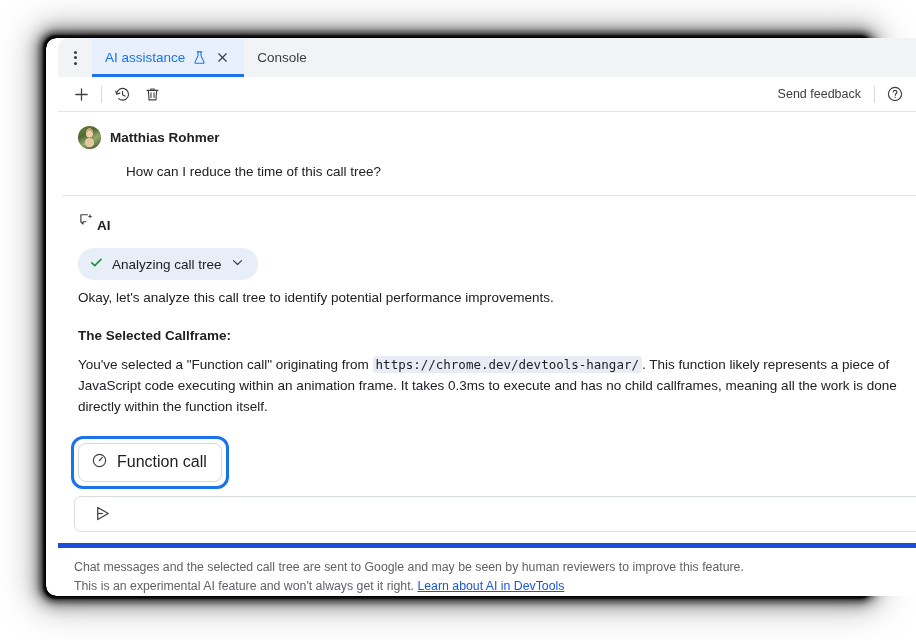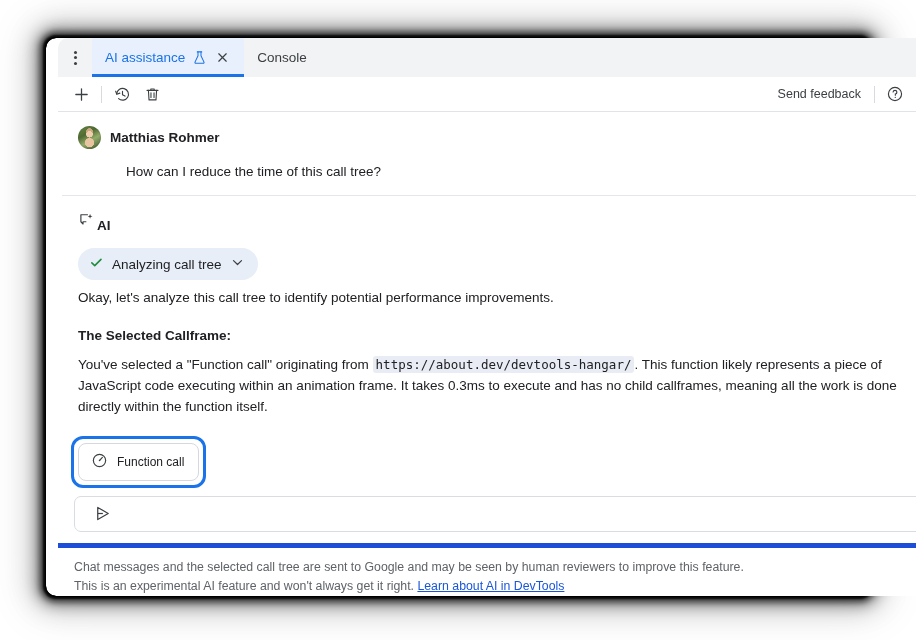--- a/index.html
+++ b/index.html
@@ -243,21 +243,21 @@
     border-radius: 12px;
     background: #ffffff;
   }
   .ctx-chip {
     display: inline-flex;
     align-items: center;
     gap: 9px;
     border: 1px solid #d5d8dd;
     border-radius: 8px;
     padding: 8px 14px 8px 12px;
-    font-size: 12px;
+    font-size: 16px;
     color: #202124;
     background: #fff;
     cursor: pointer;
   }
 
   
   .input-area {
     padding: 7px 16px 0 16px;
     flex: 0 0 auto;
     background: #fff;
@@ -433,21 +433,21 @@
             <svg width="15" height="15" viewBox="0 0 18 18" fill="none" stroke="#3c4043" stroke-width="1.5" stroke-linecap="round" stroke-linejoin="round">
               <path d="M4.2 6.8 L9 11.4 L13.8 6.8"></path>
             </svg>
           </span>
         </div>
 
         <div class="para">Okay, let's analyze this call tree to identify potential performance improvements.</div>
 
         <div class="para bold">The Selected Callframe:</div>
 
-        <div class="para"><span>You've selected a "Function call" originating from </span><code class="inline">https://about.dev/devtools-hangar/</code><span>. This function likely represents a piece of JavaScript code executing within an animation frame. It takes 0.3ms to execute and has no child callframes, meaning all the work is done directly within the function itself.</span></div>
+        <div class="para"><span>You've selected a "Function call" originating from </span><code class="inline">https://chrome.dev/devtools-hangar/</code><span>. This function likely represents a piece of JavaScript code executing within an animation frame. It takes 0.3ms to execute and has no child callframes, meaning all the work is done directly within the function itself.</span></div>
 
         <div class="ctx-wrap">
           <div class="ctx-chip">
             <span>
               <svg width="17" height="17" viewBox="0 0 20 20" fill="none" stroke="#3c4043" stroke-width="1.35" stroke-linecap="round" stroke-linejoin="round">
                 <path d="M17.2 10a7.2 7.2 0 1 0-14.4 0"></path>
                 <path d="M2.8 10a7.2 7.2 0 0 0 14.4 0"></path>
                 <path d="M10 10 L13.4 6.4"></path>
                 <circle cx="10" cy="10" r="0.9" fill="#3c4043" stroke="none"></circle>
               </svg>

